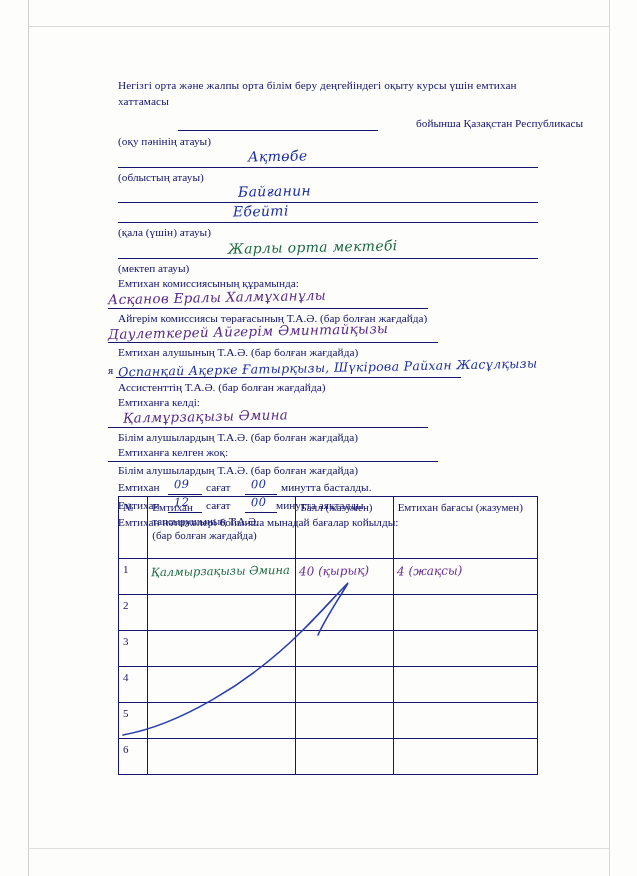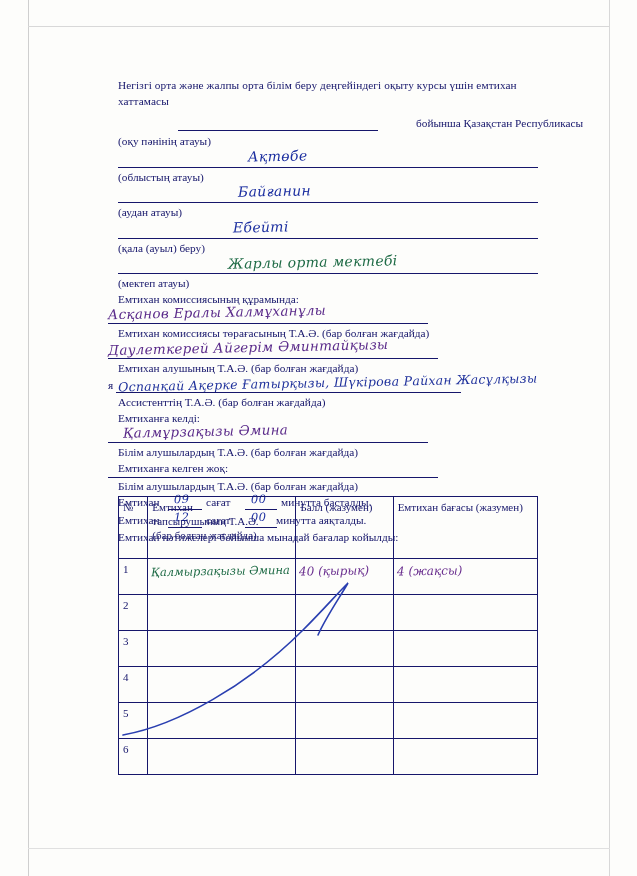--- a/index.html
+++ b/index.html
@@ -164,41 +164,40 @@
     <div class="row tall" style="height:20px;">
       <span class="hand" style="left:130px; top:-2px; font-size:14px;">Ақтөбе</span>
       <span class="underline" style="left:0px; top:17px; width:420px;"></span>
     </div>
     <div class="row">(облыстың атауы)</div>
 
     <div class="row tall" style="height:20px;">
       <span class="hand" style="left:120px; top:-2px; font-size:14px;">Байғанин</span>
       <span class="underline" style="left:0px; top:17px; width:420px;"></span>
     </div>
-    <div class="row">(аудан атауы)</div>
 
     <div class="row tall" style="height:20px;">
       <span class="hand" style="left:115px; top:-2px; font-size:14px;">Ебейті</span>
       <span class="underline" style="left:0px; top:17px; width:420px;"></span>
     </div>
-    <div class="row">(қала (ауыл) беру)</div>
+    <div class="row">(қала (үшін) атауы)</div>
 
     <div class="row tall" style="height:20px;">
       <span class="hand green" style="left:110px; top:-2px; font-size:14px;">Жарлы орта мектебі</span>
       <span class="underline" style="left:0px; top:17px; width:420px;"></span>
     </div>
     <div class="row">(мектеп атауы)</div>
 
     <div class="row">Емтихан комиссиясының құрамында:</div>
 
     <div class="row tall" style="height:19px;">
       <span class="hand purple" style="left:-10px; top:-3px; font-size:13.5px;">Асқанов Ералы Халмұханұлы</span>
       <span class="underline" style="left:-10px; top:16px; width:320px;"></span>
     </div>
-    <div class="row">Емтихан комиссиясы төрағасының Т.А.Ә. (бар болған жағдайда)</div>
+    <div class="row">Айгерім комиссиясы төрағасының Т.А.Ә. (бар болған жағдайда)</div>
 
     <div class="row tall" style="height:19px;">
       <span class="hand purple" style="left:-10px; top:-3px; font-size:13.5px;">Даулеткерей Айгерім Әминтайқызы</span>
       <span class="underline" style="left:-10px; top:16px; width:330px;"></span>
     </div>
     <div class="row">Емтихан алушының Т.А.Ә. (бар болған жағдайда)</div>
 
     <div class="row tall" style="height:19px;">
       <span style="position:absolute; left:-10px; top:1px;">я</span>
       <span class="hand blue2 small" style="left:0px; top:-2px; font-size:12.5px;">Оспанқай Ақерке Ғатырқызы,  Шүкірова Райхан Жасұлқызы</span>

